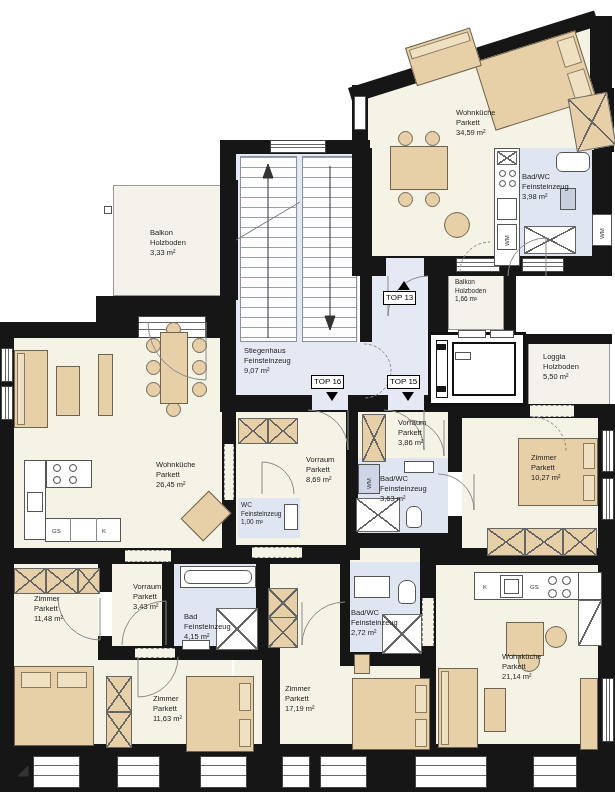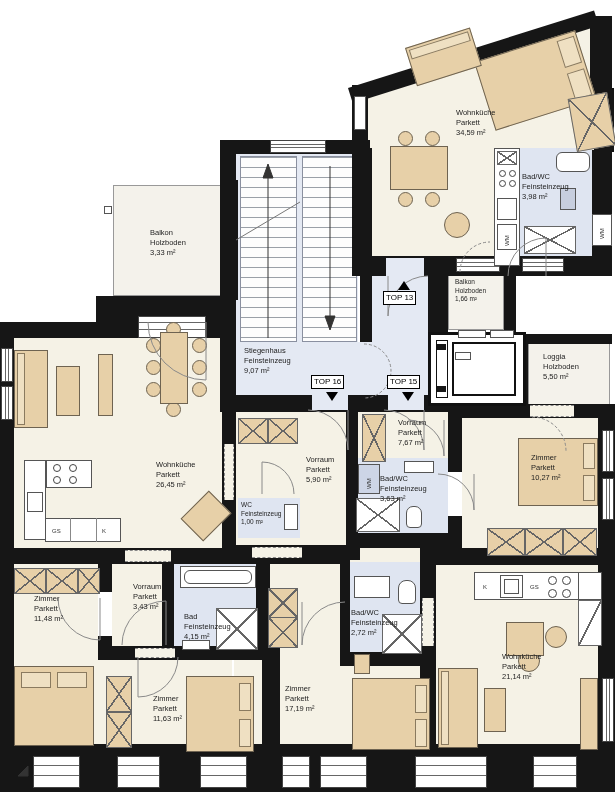--- a/index.html
+++ b/index.html
@@ -336,31 +336,31 @@
       <div>9,07 m²</div>
   </div>
   <div class="a lbl" style="left:156px;top:460px">
     <div>Wohnküche</div>
       <div>Parkett</div>
       <div>26,45 m²</div>
   </div>
   <div class="a lbl" style="left:306px;top:455px">
     <div>Vorraum</div>
       <div>Parkett</div>
-      <div>5,90 m²</div>
+      <div>8,69 m²</div>
   </div>
   <div class="a lbl" style="left:241px;top:501px;font-size:6.5px">
     <div>WC</div>
       <div>Feinsteinzeug</div>
       <div>1,00 m²</div>
   </div>
   <div class="a lbl" style="left:398px;top:418px">
     <div>Vorraum</div>
       <div>Parkett</div>
-      <div>7,67 m²</div>
+      <div>3,86 m²</div>
   </div>
   <div class="a lbl" style="left:380px;top:474px">
     <div>Bad/WC</div>
       <div>Feinsteinzeug</div>
       <div>3,63 m²</div>
   </div>
   <div class="a lbl" style="left:531px;top:453px">
     <div>Zimmer</div>
       <div>Parkett</div>
       <div>10,27 m²</div>

